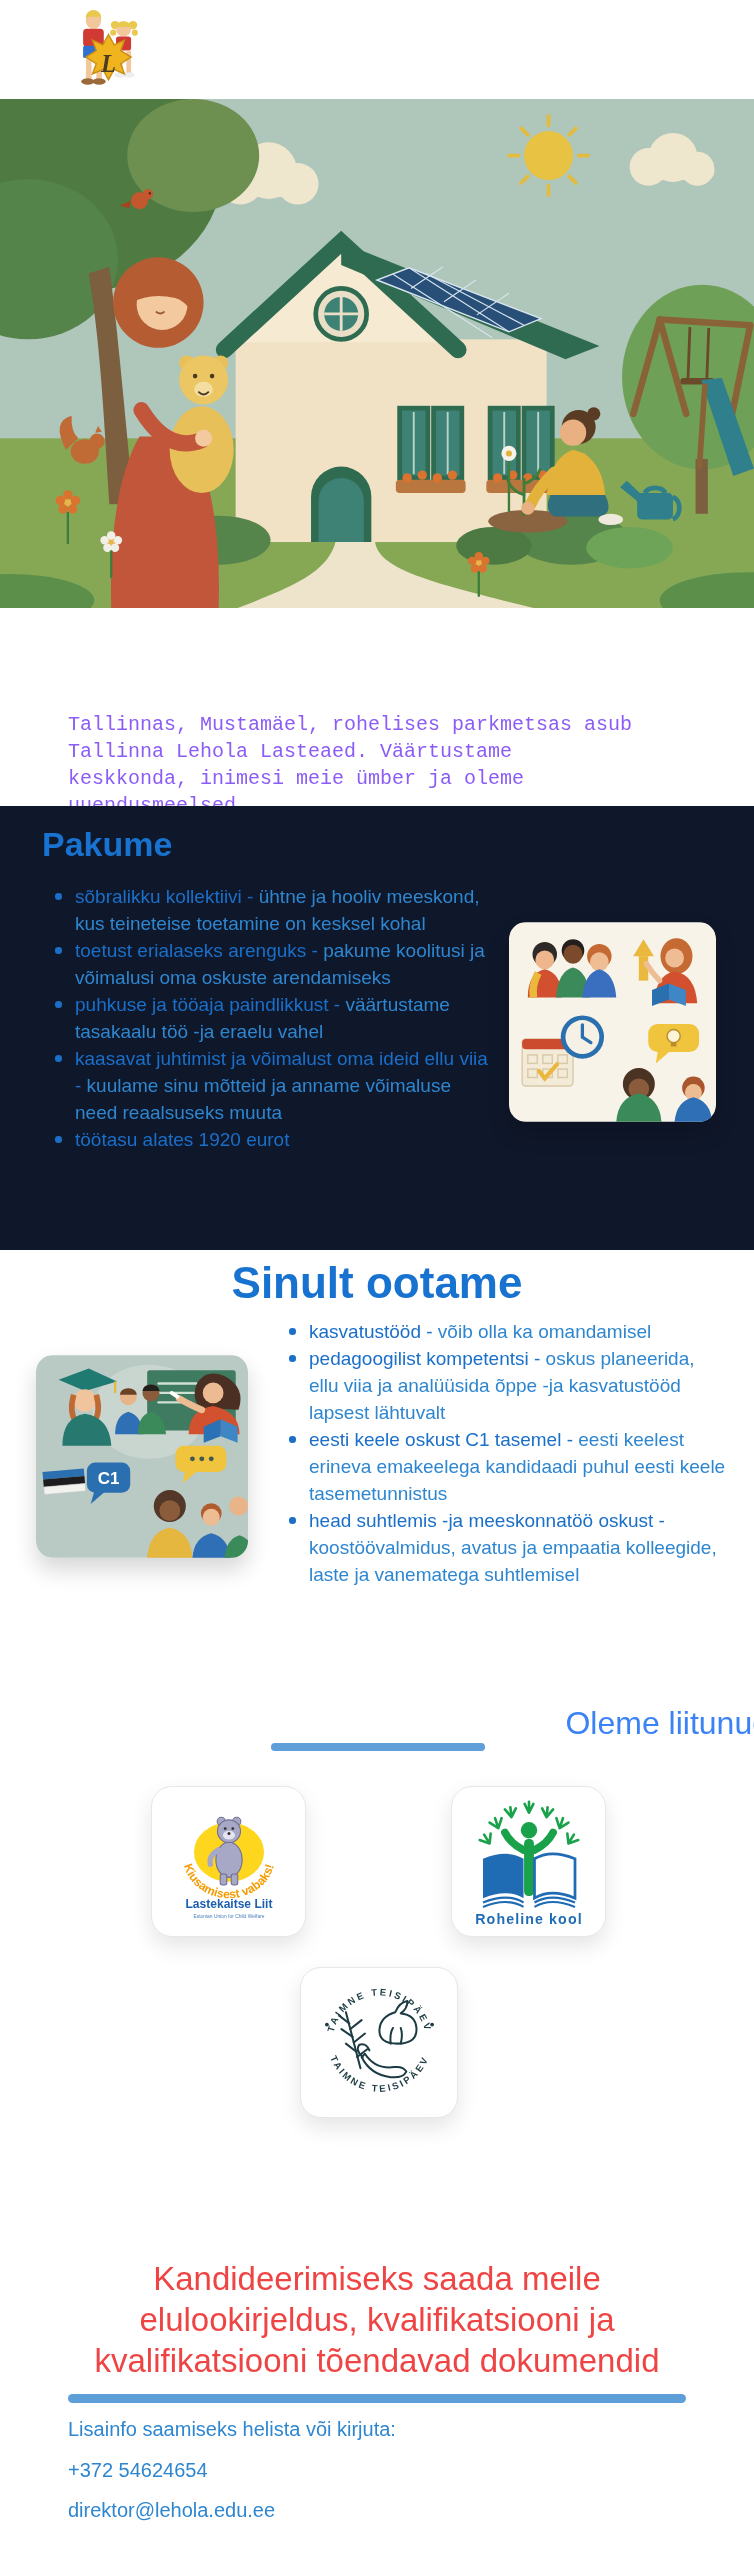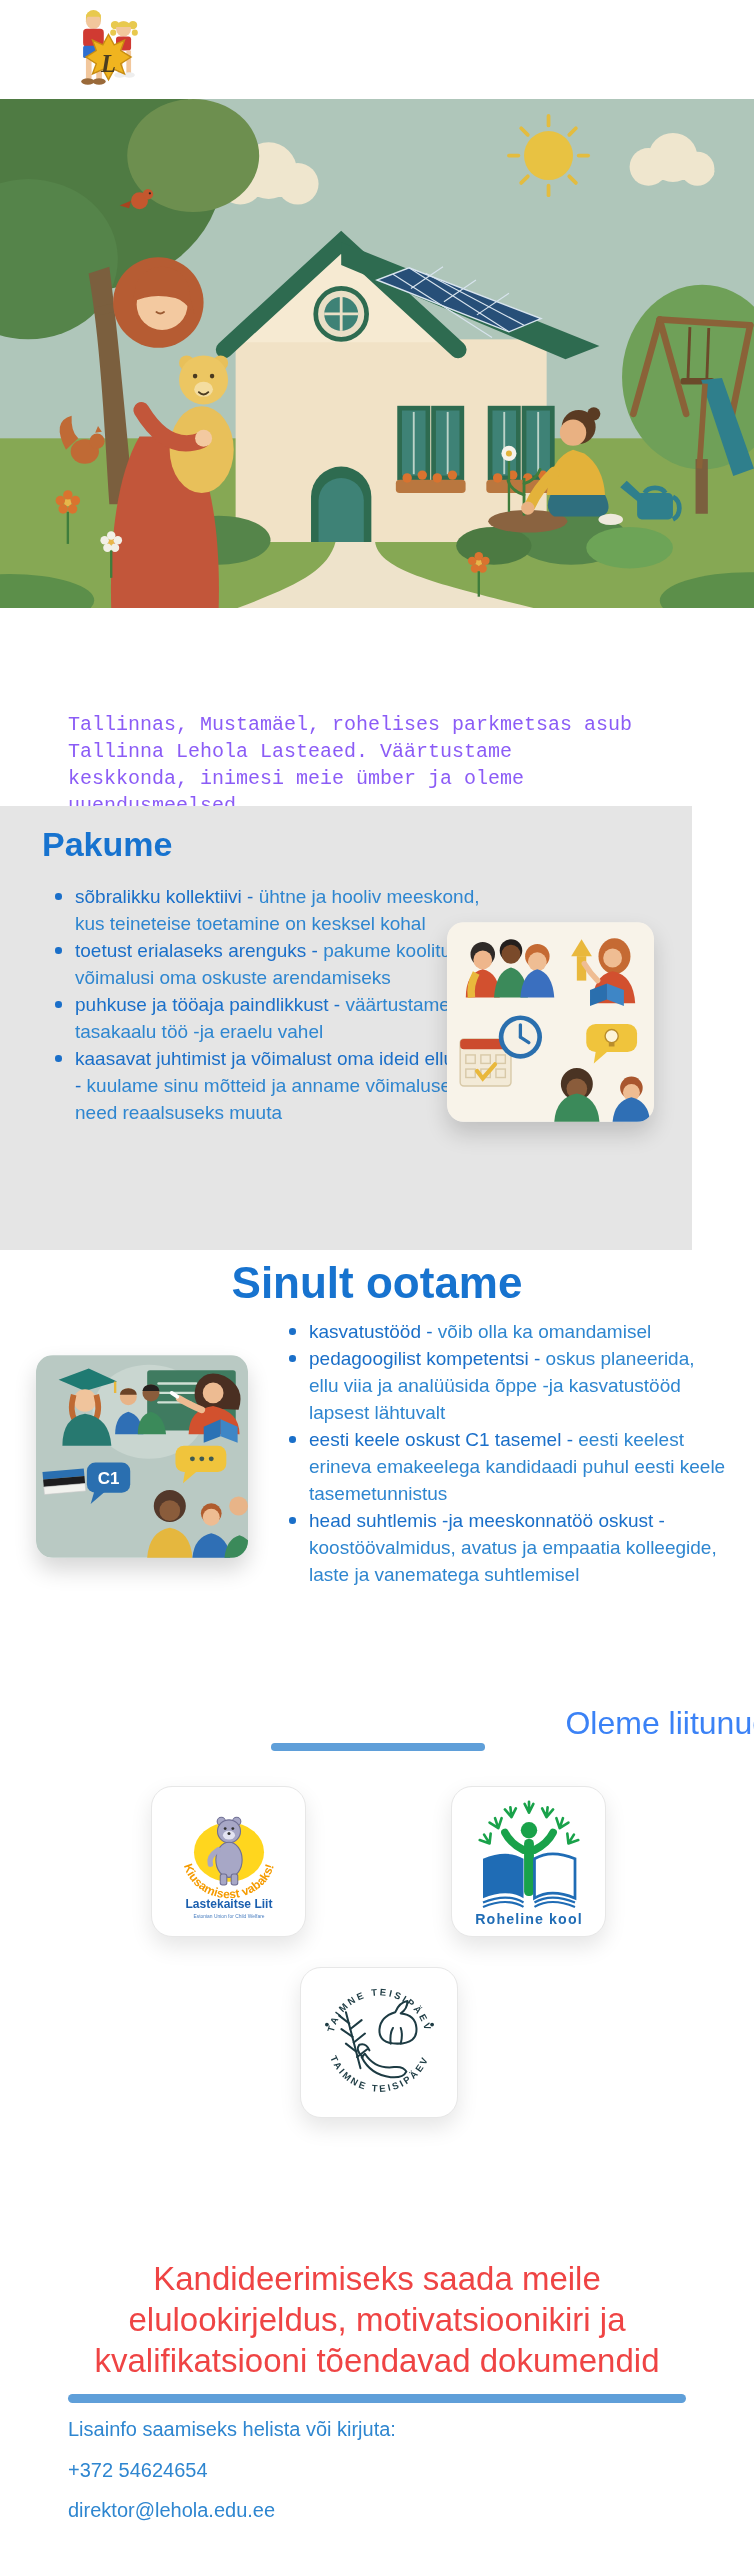--- a/index.html
+++ b/index.html
@@ -9,21 +9,21 @@
   .logo{position:absolute;left:69px;top:7.5px;width:79px;height:85px;}
   
   .hero{position:absolute;left:0;top:99px;width:754px;height:509px;overflow:hidden;}
   .hero svg{position:absolute;inset:0;}
   .hero-title{position:absolute;left:0;top:53px;width:100%;text-align:center;
       color:#2b2de2;font-size:45px;line-height:83px;font-weight:400;letter-spacing:0.5px;}
   
   .intro{position:absolute;left:68px;top:691px;width:575px;color:#8b5cf6;
       font-size:20px;line-height:27px;font-family:Liberation Mono, monospace;}
   
-  .gray{position:absolute;left:0;top:806px;width:692px;height:444px;background:#e5e5e5;}
+  .gray{position:absolute;left:0;top:806px;width:754px;height:444px;background:#0f172a;}
   .h-pakume{position:absolute;left:42px;top:19px;margin:0;color:#1773cf;font-size:34px;font-weight:700;}
   .blist{list-style:none;margin:0;padding:0;font-size:19px;line-height:27px;}
   .blist li{position:relative;padding-left:33px;}
   .blist li::before{content:"";position:absolute;left:13px;top:10.4px;width:6.6px;height:6.6px;
       border-radius:50%;background:#1a6fc9;}
   .blist .lead{font-weight:400;color:#1a6fc9;}
   .blist .rest{font-weight:400;color:#2e86d0;}
   .pakume-list{position:absolute;left:42px;top:77px;width:448px;}
   .card{border-radius:17px;box-shadow:0 11.3px 22.6px rgba(0,0,0,.16);}
   .pakume-card{position:absolute;right:38px;top:116px;width:207px;height:200px;}
@@ -293,20 +293,21 @@
 
   <p class="intro">Tallinnas, Mustamäel, rohelises parkmetsas asub Tallinna Lehola Lasteaed. Väärtustame keskkonda, inimesi meie ümber ja oleme uuendusmeelsed.</p>
 
   <section class="gray">
     <h2 class="h-pakume">Pakume</h2>
     <ul class="blist pakume-list">
         <li><span class="lead">sõbralikku kollektiivi -</span><span class="rest"> ühtne ja hooliv meeskond, kus teineteise toetamine on kesksel kohal</span></li>
         <li><span class="lead">toetust erialaseks arenguks -</span><span class="rest"> pakume koolitusi ja võimalusi oma oskuste arendamiseks</span></li>
         <li><span class="lead">puhkuse ja tööaja paindlikkust -</span><span class="rest"> väärtustame tasakaalu töö -ja eraelu vahel</span></li>
         <li><span class="lead">kaasavat juhtimist ja võimalust oma ideid ellu viia -</span><span class="rest"> kuulame sinu mõtteid ja anname võimaluse need reaalsuseks muuta</span></li>
+        <li><span class="lead">töötasu alates 1920 eurot</span></li>
       </ul>
     <svg class="card pakume-card" viewBox="0 0 220 212" width="207" height="200">
       <rect x="0" y="0" width="220" height="212" rx="16" fill="#f8f3e9"></rect>
 
       <circle cx="38" cy="34" r="13" fill="#2f2a28"></circle>
         <circle cx="38" cy="40" r="10" fill="#eeb68c"></circle>
       <path d="M20,80 q0,-26 18,-30 q18,4 18,30 z" fill="#d2502f"></path>
       <path d="M31,54 q-7,13 -5,26" stroke="#e9b83c" stroke-width="8" fill="none"></path>
       <circle cx="68" cy="30" r="12" fill="#241f1d"></circle>
         <circle cx="68" cy="34" r="10" fill="#7a4a2a"></circle>
@@ -492,21 +493,21 @@
           <path d="M30,36 L43,86"></path>
           <path d="M33,46 l-9,-7 M34,51 l10,-8 M36,58 l-10,-7 M37,63 l10,-8 M39,71 l-9,-7 M40,76 l9,-7"></path>
         </g>
       </svg>
     </div>
   </section>
 
   <section class="apply">
     <div class="apply-heading">
         <div>Kandideerimiseks saada meile</div>
-        <div>elulookirjeldus, motivatsioonikiri ja</div>
+        <div>elulookirjeldus, kvalifikatsiooni ja</div>
         <div>kvalifikatsiooni tõendavad dokumendid</div>
       </div>
     <div class="apply-bar"></div>
   </section>
 
   <section class="contact">
     <p>Lisainfo saamiseks helista või kirjuta:</p>
     <p><a href="#">+372 54624654</a></p>
     <p><a href="#">direktor@lehola.edu.ee</a></p>
   </section>

